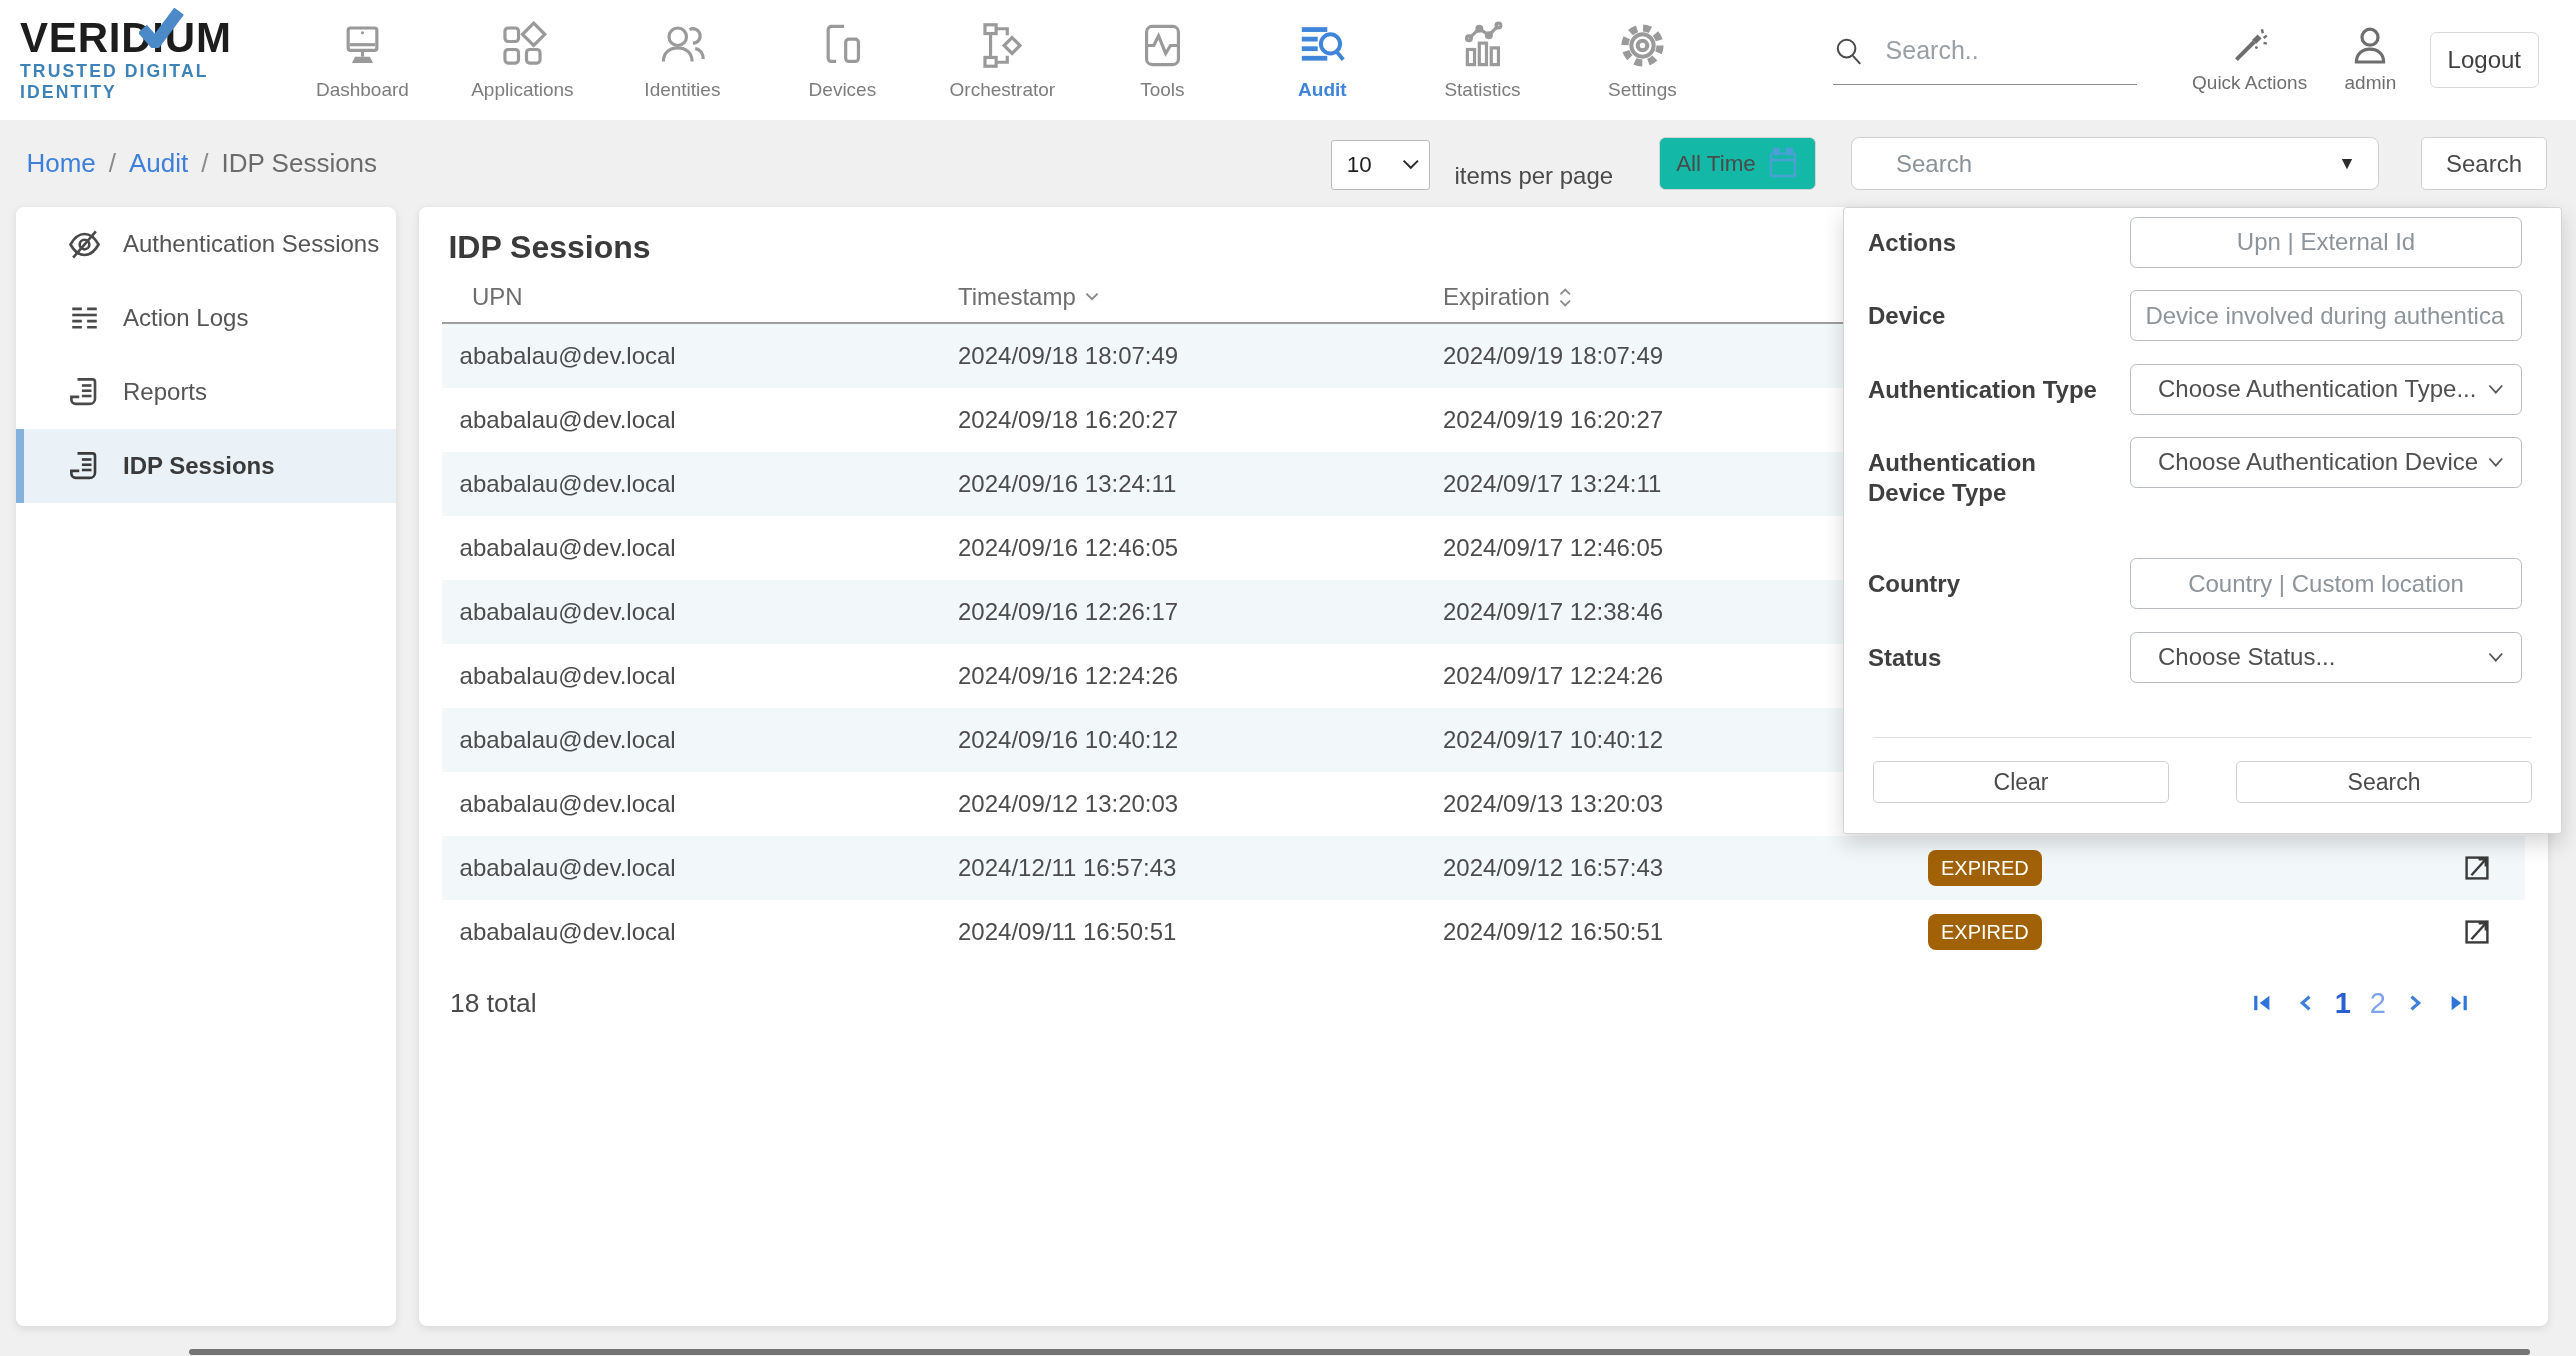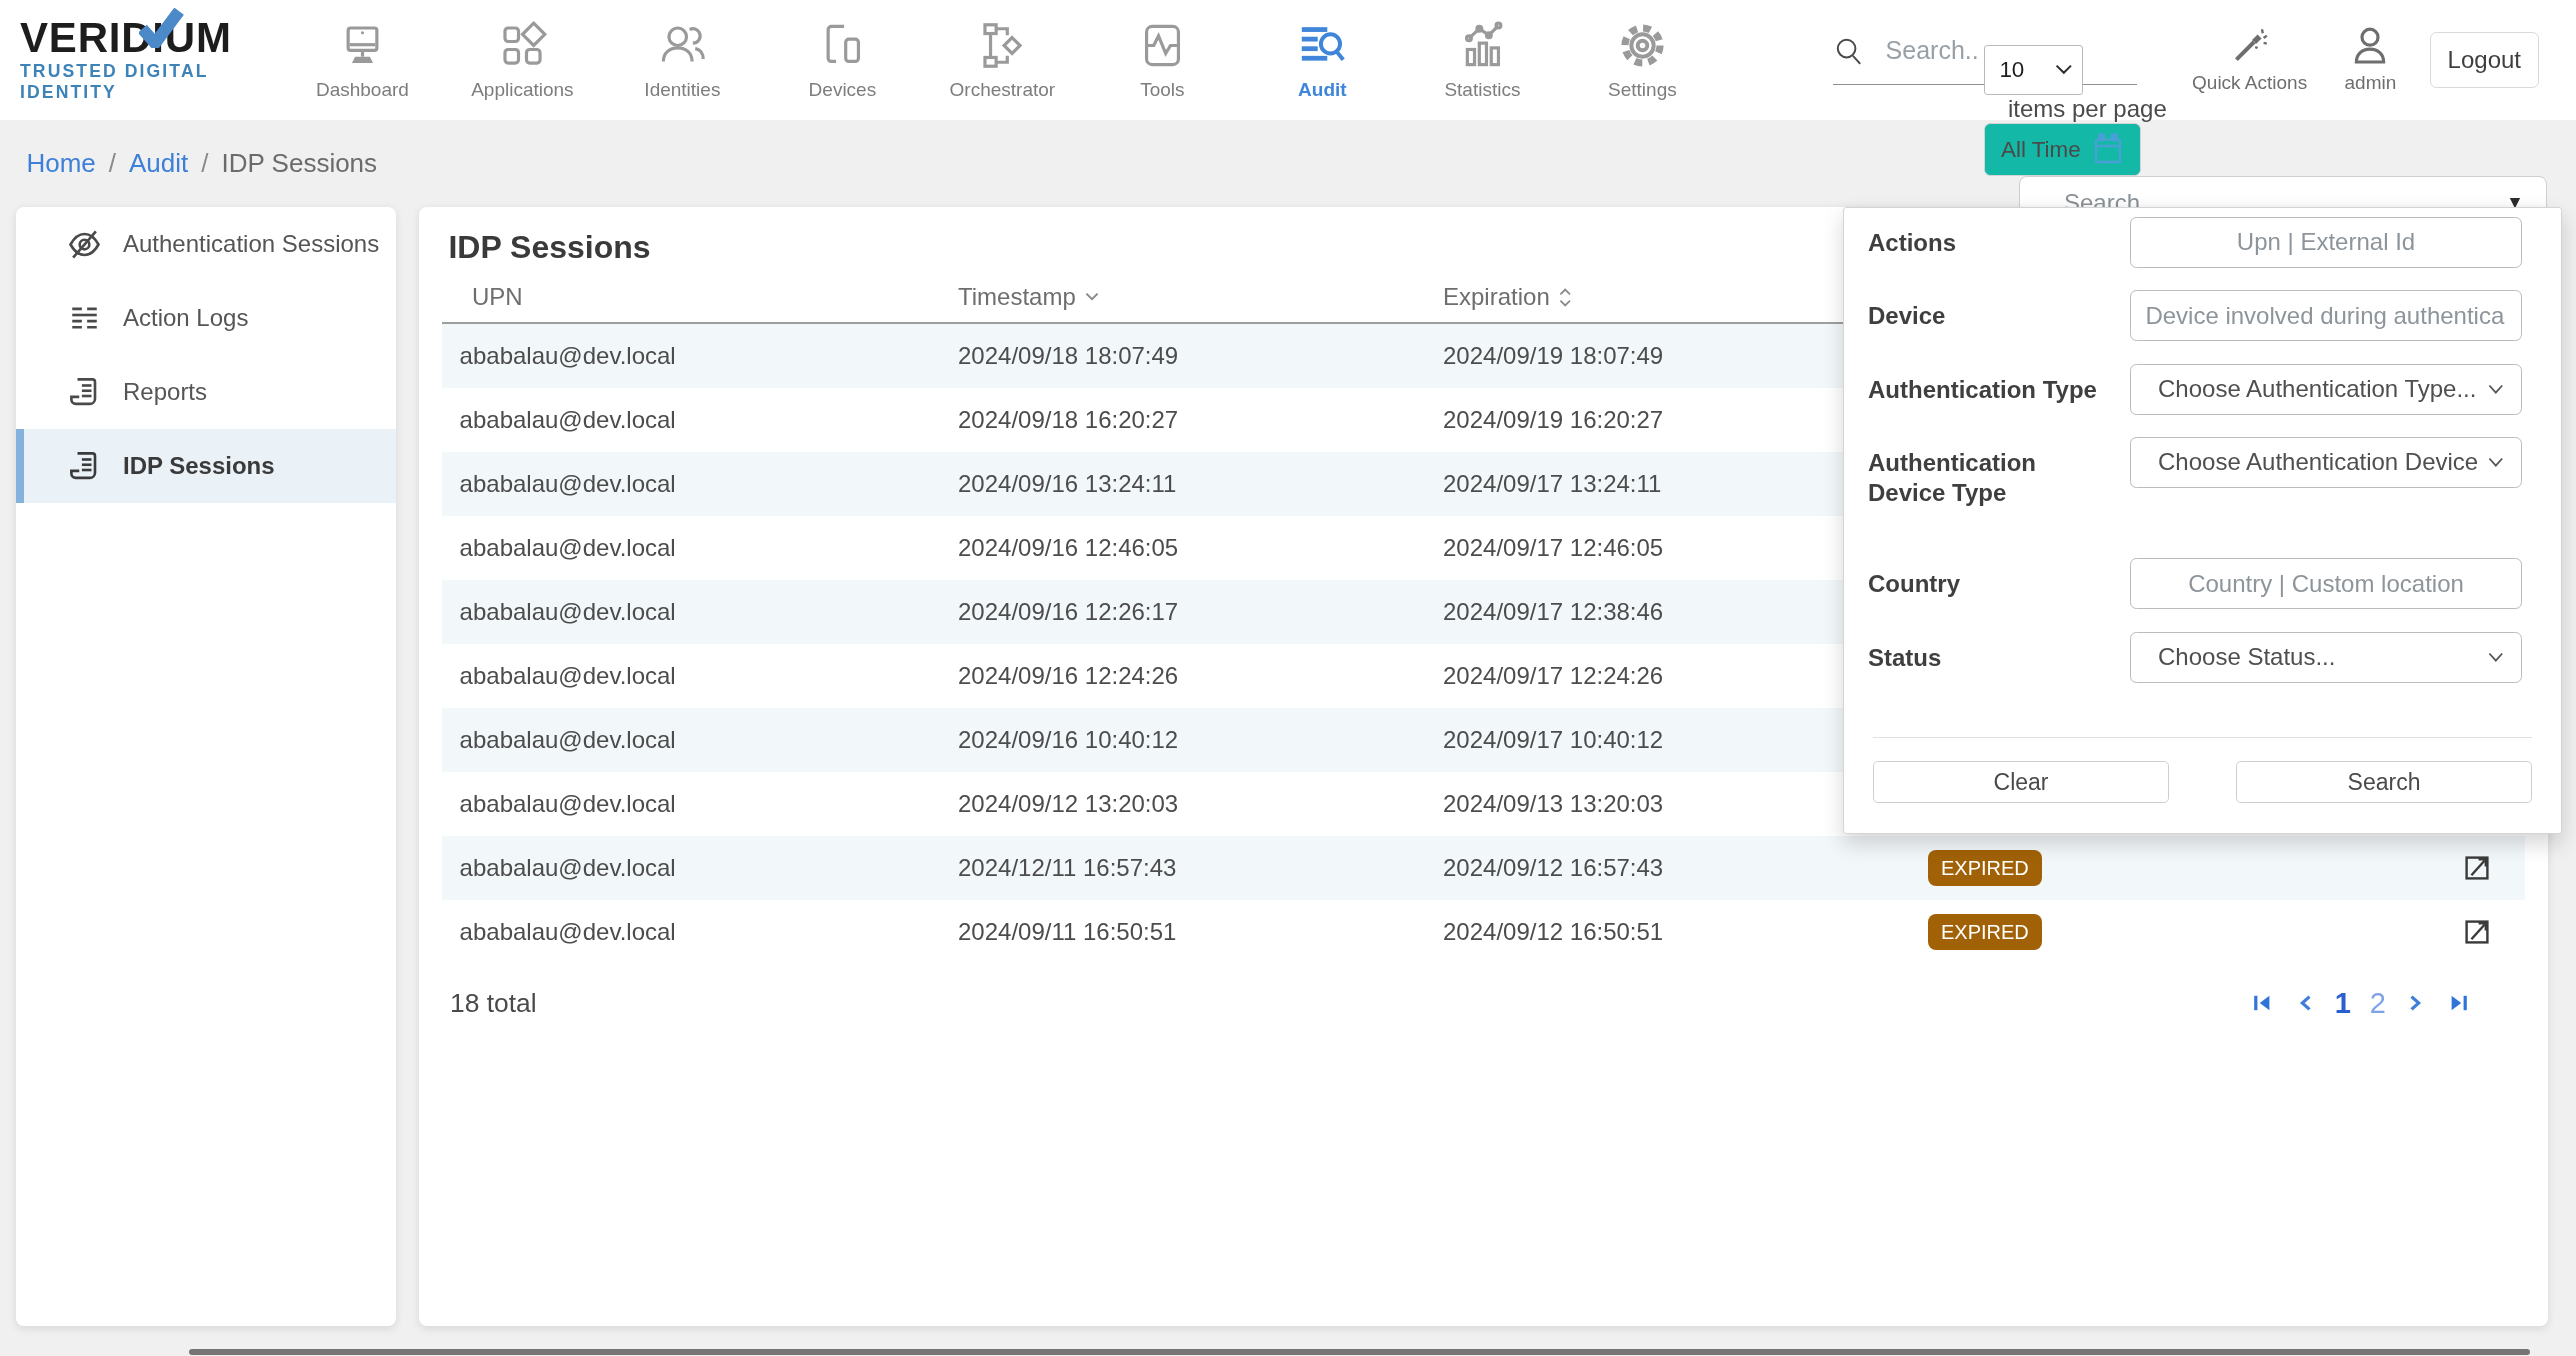--- a/index.html
+++ b/index.html
@@ -33,21 +33,21 @@
   .qa { width:136px; }
   .usr { width:96px; margin-left:4.8px; }
   .logout-btn { margin-left:11.2px; background:#fff; border:1.6px solid #d9d9d9; border-radius:6.4px; font-size:24px; color:#3f3f3f; padding:13px 17px; font-family:inherit; cursor:pointer; }
 
   
   .breadrow { position:absolute; left:0; top:120px; width:2576px; height:87px; display:flex; align-items:center; padding:0 29px 0 26.4px; }
   .crumbs { font-size:26px; display:flex; gap:13px; align-items:center; }
   .crumb-link { color:#3d7fd9; text-decoration:none; cursor:pointer; }
   .crumb-sep { color:#8a8a8a; }
   .crumb-cur { color:#6b6b6b; }
-  .controls { margin-left:auto; display:flex; align-items:flex-start;flex-direction:column; }
+  .controls { margin-left:auto; display:flex; align-items:flex-end; }
   .pp-select { position:relative; width:99px; height:50px; background:#fff; border:1.6px solid #b9b9b9; border-radius:3.2px; display:flex; align-items:center; padding-left:14.4px; font-size:22.4px; color:#1e1e1e; cursor:pointer; }
   .pp-select svg { position:absolute; right:9.6px; top:17.6px; }
   .pp-label { font-size:24px; color:#4a4a4a; margin:0 46px 0 24px; }
   .alltime-btn { height:53px; background:#14b8a6; border:1.6px solid #d4d4d4; border-radius:6.4px; display:flex; align-items:center; gap:11.2px; padding:0 16px; font-size:22.4px; color:#4a4a4a; cursor:pointer; font-family:inherit; }
   .search-dd { position:relative; width:528px; height:53px; background:#fff; border:1.6px solid #cfcfcf; border-radius:8px; margin-left:35px; display:flex; align-items:center; cursor:pointer; }
   .search-dd .sd-text { font-size:24px; color:#8a9298; padding-left:44px; }
   .search-dd .sd-caret { position:absolute; right:22.4px; font-size:17.6px; color:#2c2c2c; }
   .search-btn { margin-left:42px; height:53px; background:#fff; border:1.6px solid #cfcfcf; border-radius:4.8px; font-size:24px; color:#4a4a4a; padding:0 24px; font-family:inherit; cursor:pointer; }
 
   

